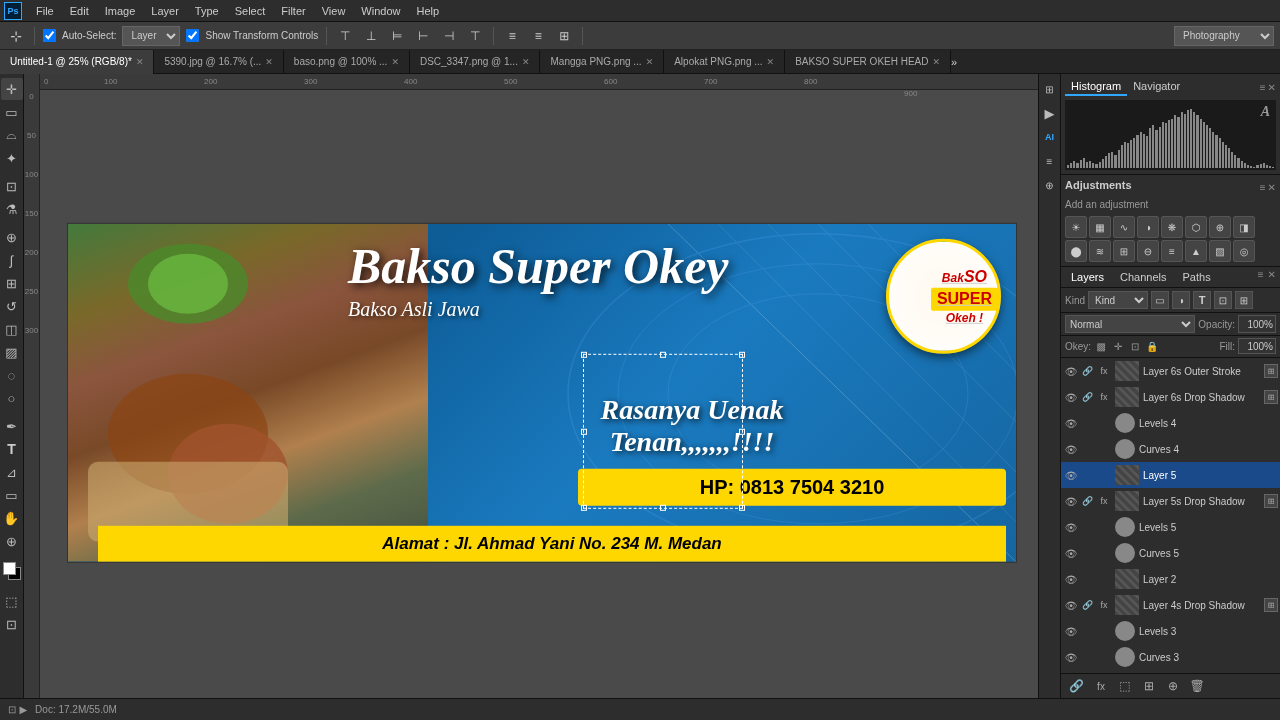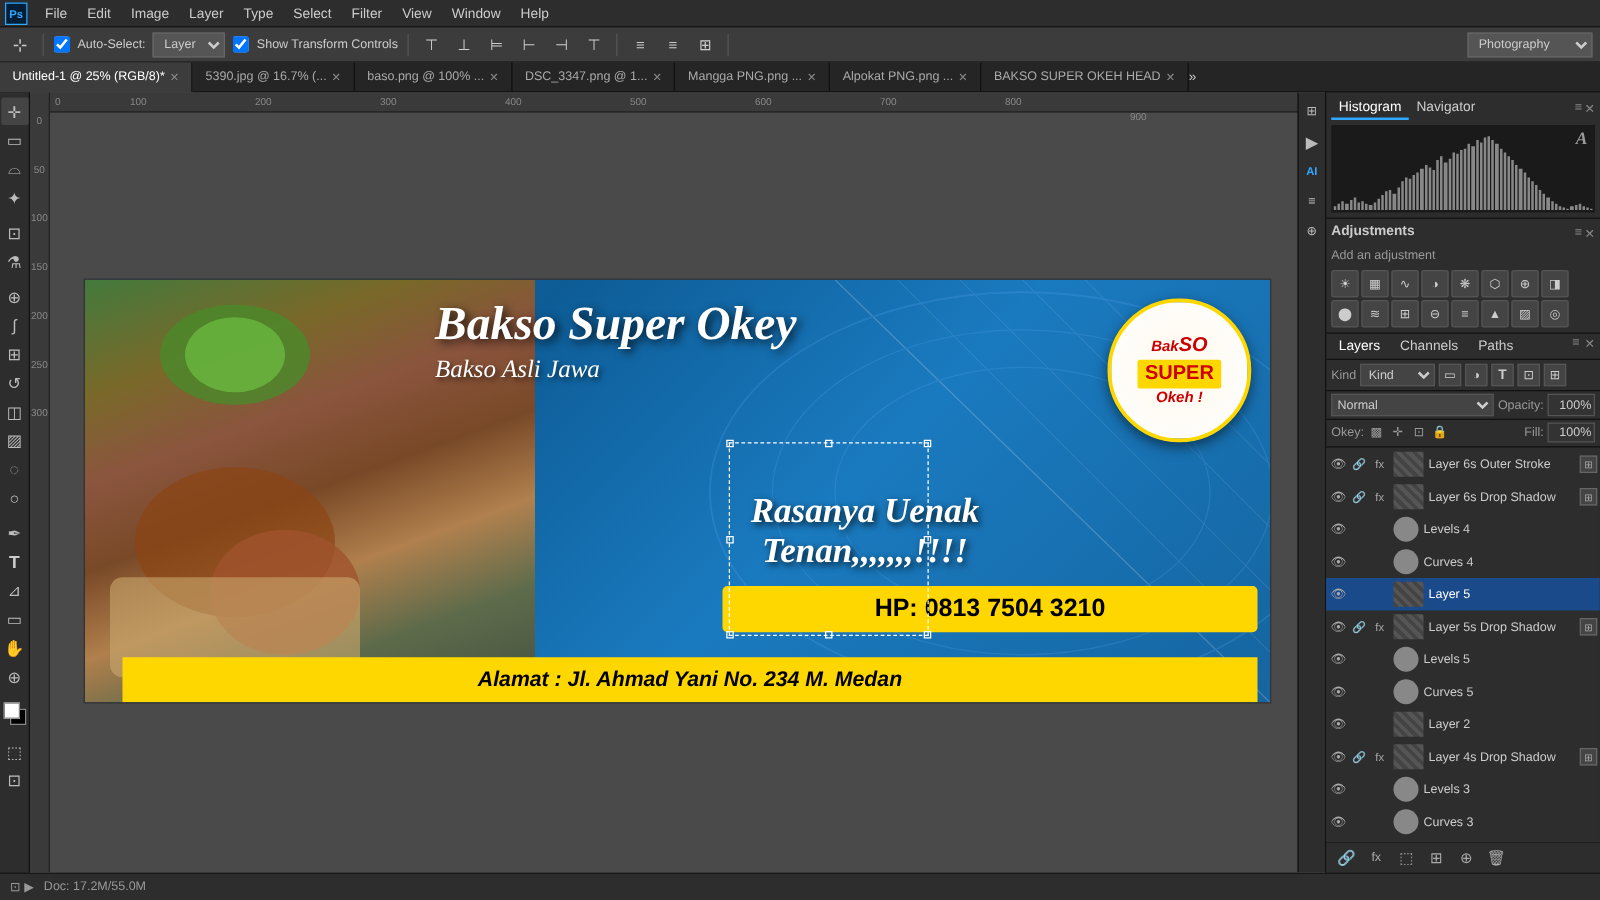--- a/index.html
+++ b/index.html
@@ -276,38 +276,38 @@
 
           <div style="position:absolute;top:20px;left:60px;width:120px;height:80px;background:#4a8a2a;border-radius:50%;opacity:0.8;"></div>
           <div style="position:absolute;top:30px;left:80px;width:80px;height:60px;background:#6ab840;border-radius:50%;opacity:0.8;"></div>
 
           <div style="position:absolute;top:150px;left:40px;width:160px;height:120px;background:#8B4513;border-radius:50%;opacity:0.7;"></div>
           <div style="position:absolute;top:200px;left:100px;width:120px;height:100px;background:#A0522D;border-radius:50%;opacity:0.8;"></div>
           <div style="position:absolute;bottom:20px;left:20px;width:200px;height:80px;background:#C9A96E;border-radius:10px;opacity:0.6;"></div>
         </div>
 
         <div style="position:absolute;left:280px;top:15px;right:130px;">
-          <div style="font-size:38px;font-weight:bold;color:#fff;font-style:italic;text-shadow:3px 3px 8px rgba(0,0,0,0.8);font-family:Georgia,serif;line-height:1.1;">Bakso Super Okey</div>
+          <div style="font-size:50px;font-weight:bold;color:#fff;font-style:italic;text-shadow:3px 3px 8px rgba(0,0,0,0.8);font-family:Georgia,serif;line-height:1.1;">Bakso Super Okey</div>
           <div style="font-size:20px;color:#fff;font-style:italic;text-shadow:2px 2px 4px rgba(0,0,0,0.6);margin-top:4px;font-family:Georgia,serif;">Bakso Asli Jawa</div>
         </div>
 
         <div style="position:absolute;left:430px;top:170px;right:130px;text-align:center;">
           <div style="font-size:28px;color:#fff;font-style:italic;font-weight:bold;text-shadow:2px 2px 6px rgba(0,0,0,0.8);font-family:Georgia,serif;">Rasanya Uenak</div>
           <div style="font-size:28px;color:#fff;font-style:italic;font-weight:bold;text-shadow:2px 2px 6px rgba(0,0,0,0.8);font-family:Georgia,serif;">Tenan,,,,,,,!!!!</div>
         </div>
 
         <div style="position:absolute;left:510px;top:245px;right:10px;background:#FFD700;padding:7px 20px;border-radius:4px;text-align:center;">
           <span style="font-size:20px;font-weight:bold;color:#000;">HP: 0813 7504 3210</span>
         </div>
 
         <div style="position:absolute;left:30px;bottom:0;right:10px;background:#FFD700;padding:8px;text-align:center;">
           <span style="font-size:17px;font-weight:bold;color:#000;font-style:italic;">Alamat : Jl. Ahmad Yani No. 234 M. Medan</span>
         </div>
 
-        <div style="position:absolute;right:15px;top:15px;width:115px;height:115px;background:radial-gradient(circle,#fff9ee,#fff);border-radius:50%;display:flex;align-items:center;justify-content:center;border:3px solid #FFD700;box-shadow:0 4px 10px rgba(0,0,0,0.5);">
+        <div style="position:absolute;right:15px;top:15px;width:115px;height:115px;background:radial-gradient(circle,#fff9ee,#fff);border-radius:50%;display:flex;align-items:center;justify-content:flex-end;border:3px solid #FFD700;box-shadow:0 4px 10px rgba(0,0,0,0.5);text-decoration:underline;">
           <div style="text-align:center;line-height:1.3;">
             <div style="font-size:12px;font-weight:bold;color:#cc0000;font-style:italic;">Bak<span style="font-size:16px;">SO</span></div>
             <div style="font-size:16px;font-weight:bold;color:#cc0000;background:#FFD700;padding:1px 6px;border-radius:2px;">SUPER</div>
             <div style="font-size:12px;font-weight:bold;color:#cc0000;font-style:italic;">Okeh !</div>
           </div>
         </div>
 
         <div class="selection-overlay">
           <div class="sel-handle sel-tl"></div>
           <div class="sel-handle sel-tm"></div>

